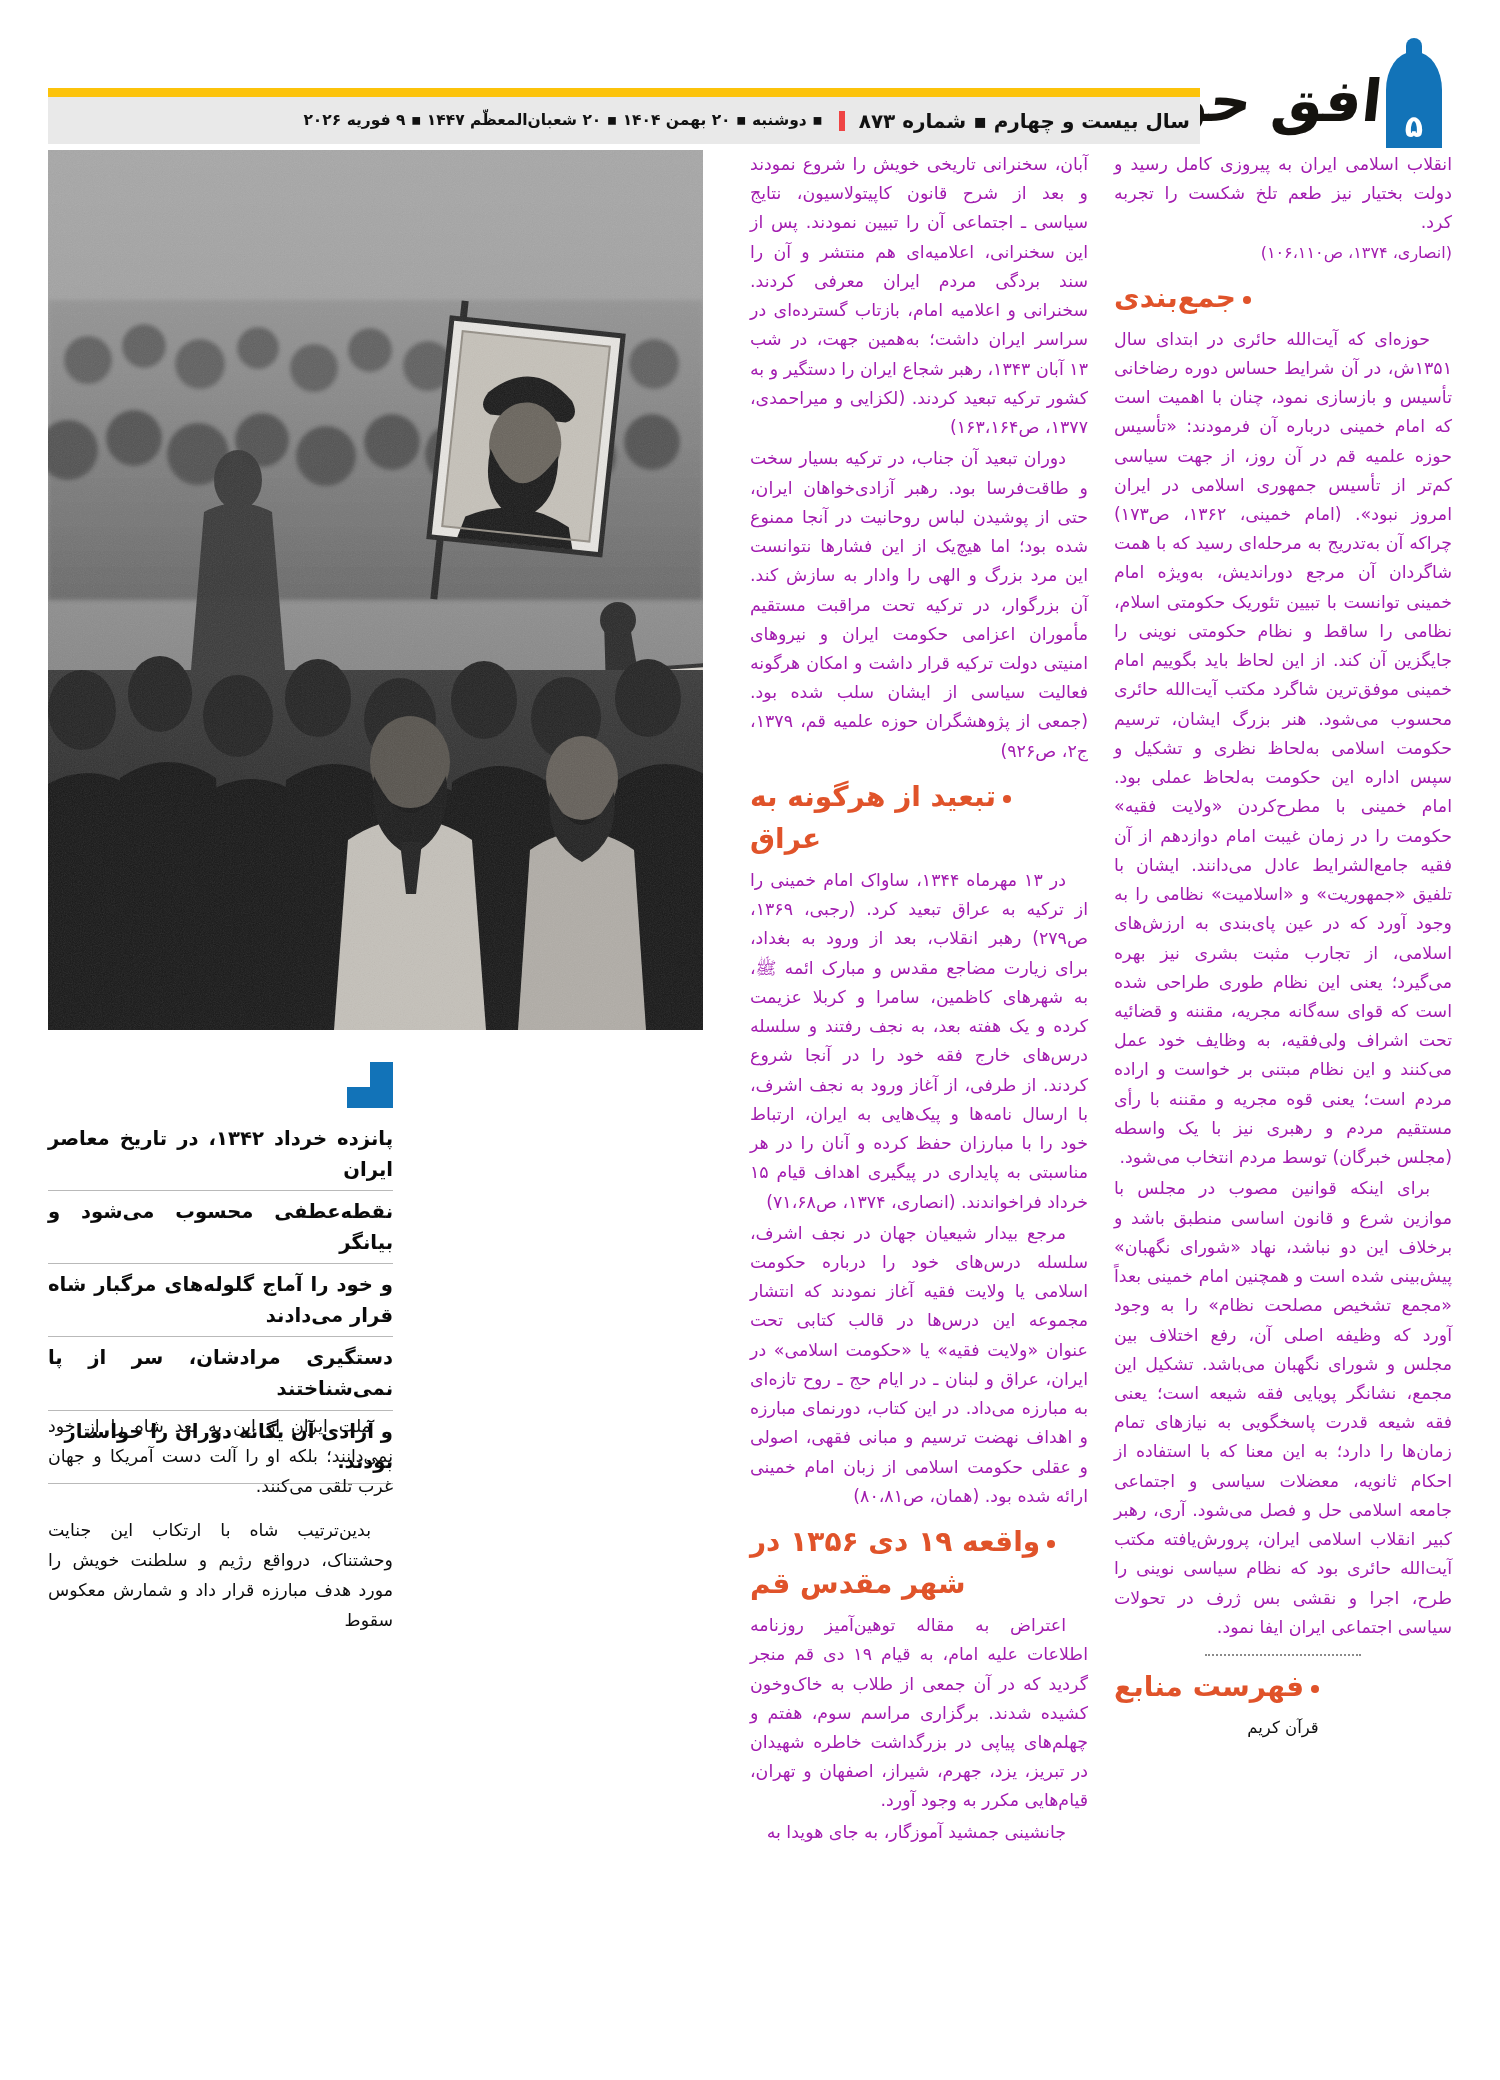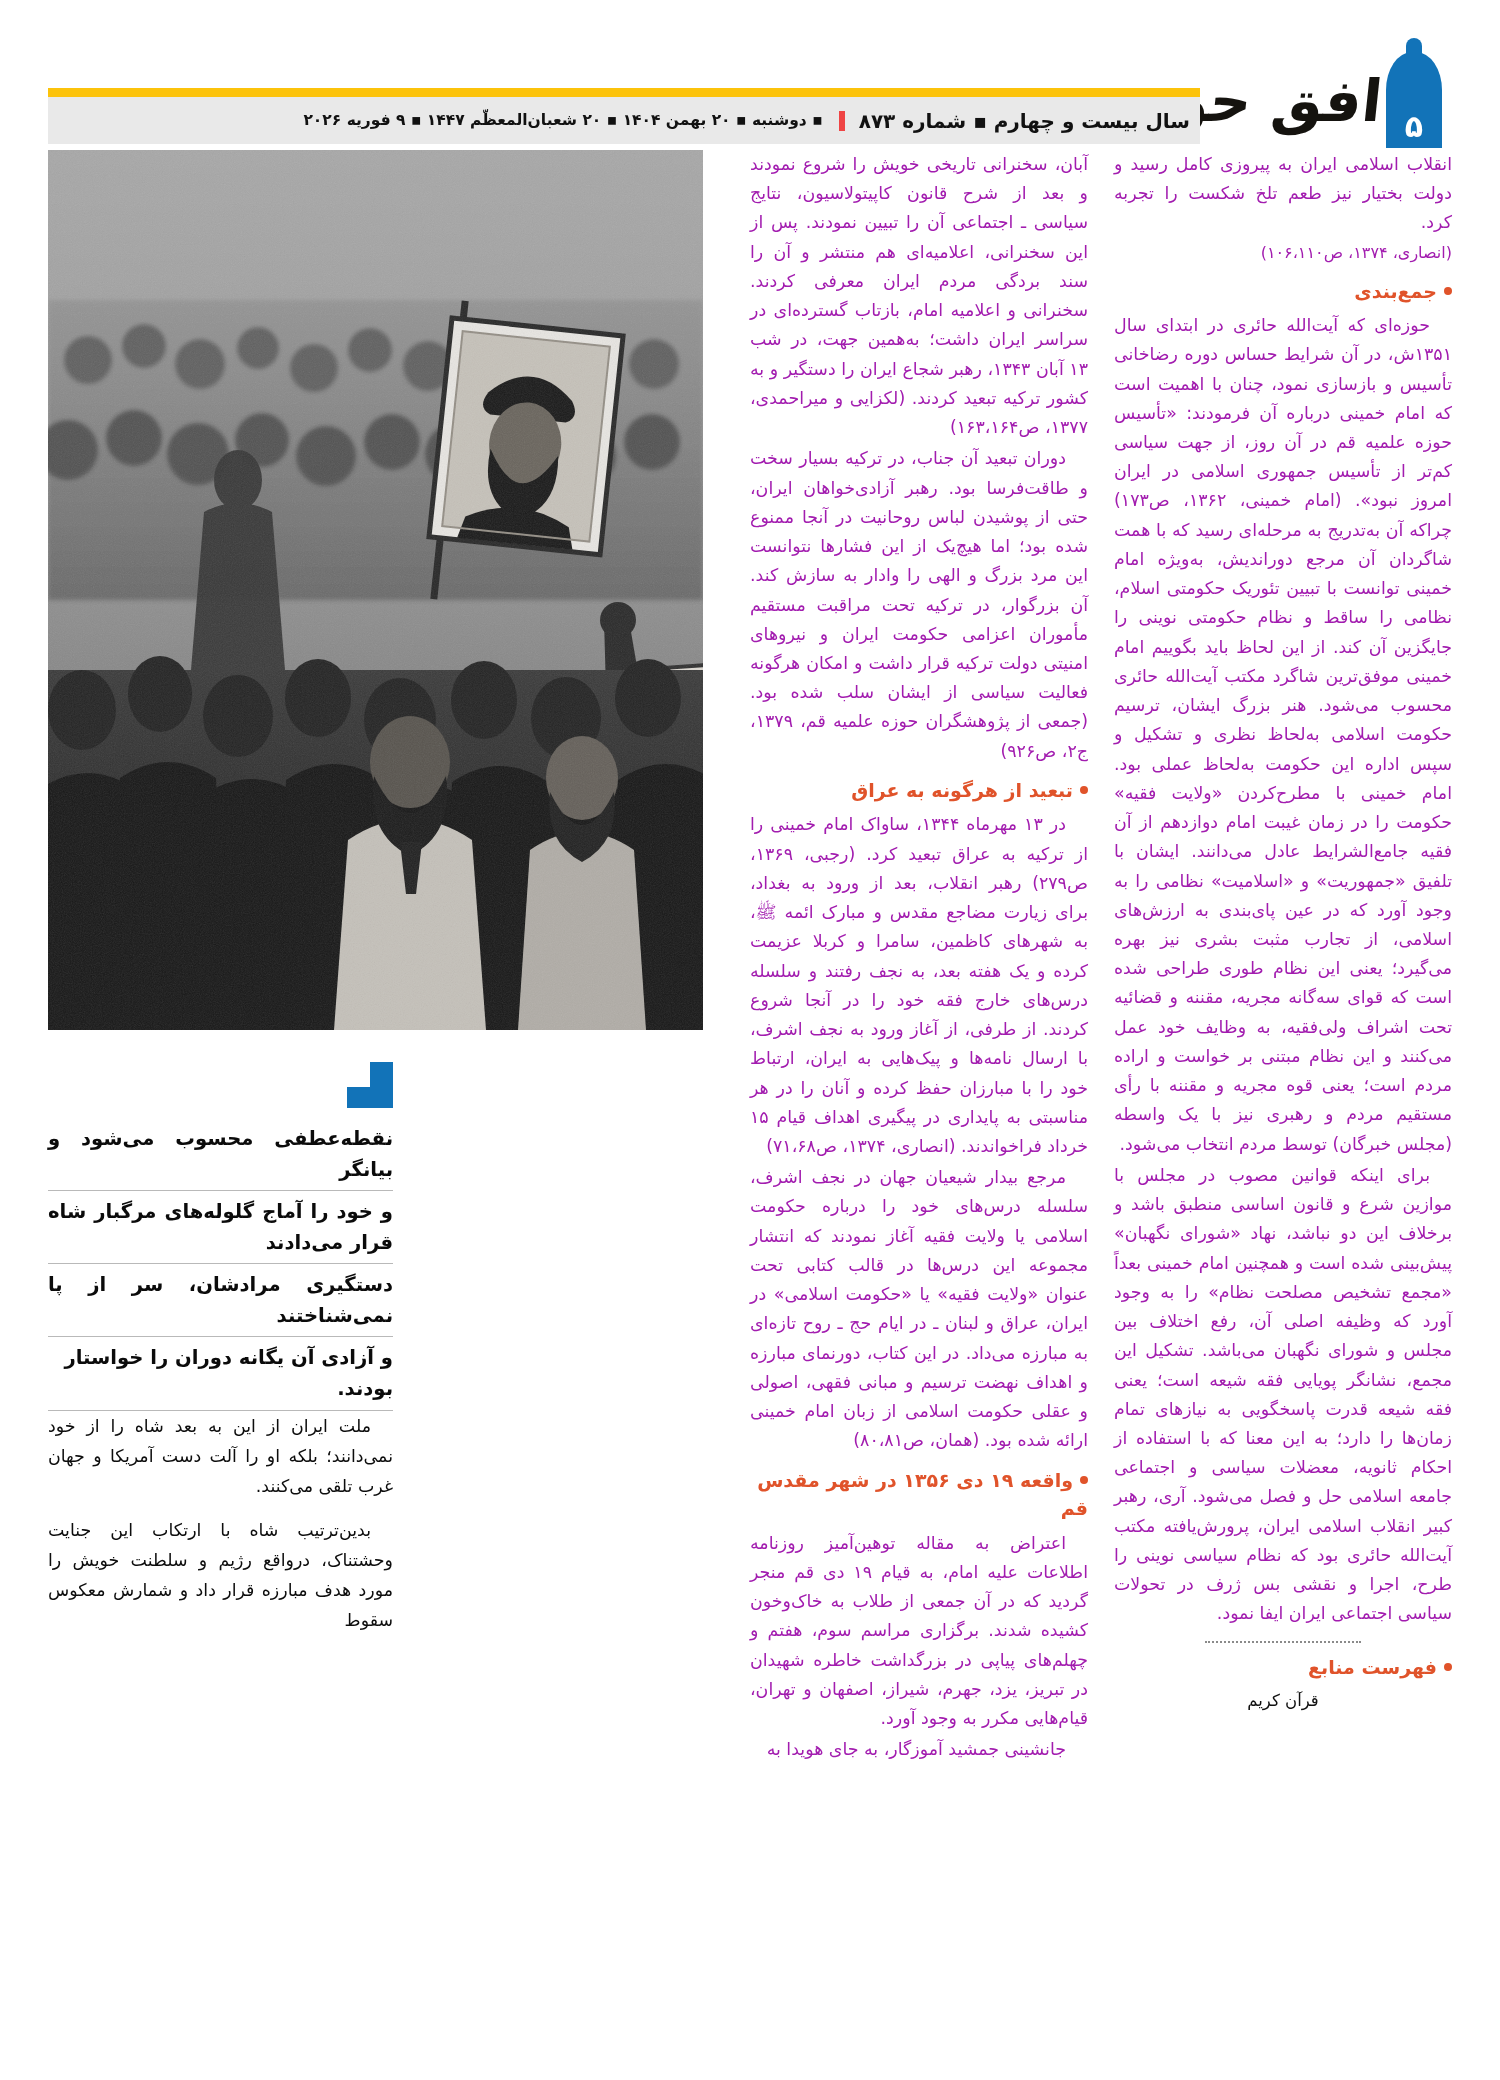--- a/index.html
+++ b/index.html
@@ -140,23 +140,23 @@
   p.body.citation {
     text-indent: 0;
     text-align: right;
     font-size: 16px;
   }
 
   
   .subhead {
     margin: 10px 0 6px 0;
     color: #e0532a;
-    font-size: 19px;
-    font-weight: 700;
-    text-align: right;
+    font-size: 28px;
+    font-weight: 700;
+    text-align: left;
     line-height: 1.5;
     font-family: "DejaVu Sans", "Liberation Sans", sans-serif;
   }
   .subhead .bullet {
     display: inline-block;
     width: 8px; height: 8px;
     border-radius: 50%;
     background: #e0532a;
     margin-left: 7px;
     vertical-align: 3px;
@@ -438,20 +438,21 @@
           <path d="M502 642 q32 66 64 0 q6 50 -32 70 q-38 -20 -32 -70 z" fill="#242424"></path>
         </g>
 
         <rect x="0" y="0" width="655" height="880" filter="url(#grain)" fill="none" opacity="0.5"></rect>
         <rect x="0" y="0" width="655" height="880" fill="#000" opacity="0.04"></rect>
       </svg>
     </div>
 
     <div class="pullquote">
       <div class="pq-mark"></div>
+      <div class="pq-line">پانزده خرداد ۱۳۴۲، در تاریخ معاصر ایران</div>
       <div class="pq-line">نقطه‌عطفی محسوب می‌شود و بیانگر</div>
       <div class="pq-line">و خود را آماج گلوله‌های مرگبار شاه قرار می‌دادند</div>
       <div class="pq-line">دستگیری مرادشان، سر از پا نمی‌شناختند</div>
       <div class="pq-line">و آزادی آن یگانه دوران را خواستار بودند.</div>
     </div>
 
     <div class="pq-tail">
       <p>ملت ایران از این به بعد شاه را از خود نمی‌دانند؛ بلکه او را آلت دست آمریکا و جهان غرب تلقی می‌کنند.</p>
       <p>بدین‌ترتیب شاه با ارتکاب این جنایت وحشتناک، درواقع رژیم و سلطنت خویش را مورد هدف مبارزه قرار داد و شمارش معکوس سقوط</p>
     </div>

